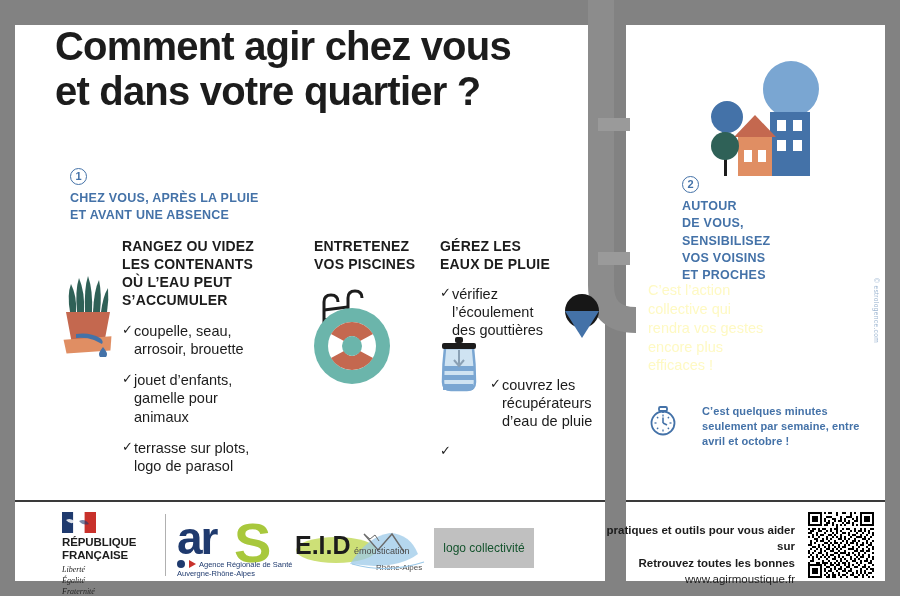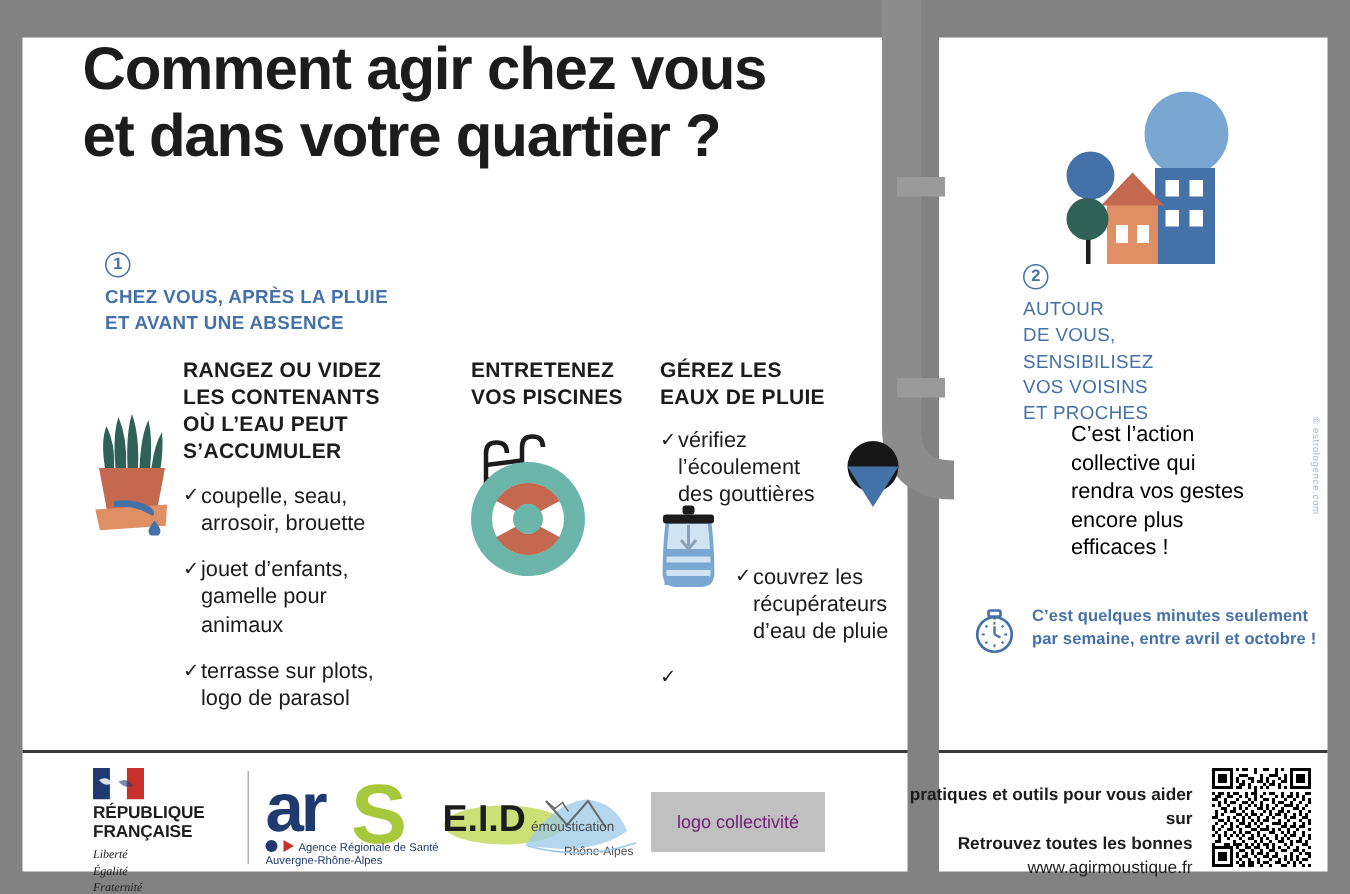--- a/index.html
+++ b/index.html
@@ -109,34 +109,34 @@
 
   
   .pipe-wrap { position: absolute; left: 560px; top: 0px; width: 130px; height: 340px; }
 
   
   .house-icon { position: absolute; left: 697px; top: 55px; width: 145px; height: 125px; }
   .step2-wrap { position: absolute; left: 682px; top: 174px; }
   .step2-title {
     margin-top: 5px;
     font-size: 12.5px;
-    font-weight: 400;
+    font-weight: 700;
     line-height: 1.38;
     letter-spacing: 0.25px;
     color: #4472a8;
     text-transform: uppercase;
   }
   .step2-body {
-    position: absolute; left: 714px; top: 281px; width: 120px;
-    font-size: 14.5px; line-height: 1.3; color: #000000;
+    position: absolute; left: 648px; top: 281px; width: 120px;
+    font-size: 14.5px; line-height: 1.3; color: #fef9c3;
   }
   .tip {
     position: absolute; left: 648px; top: 404px;
     width: 230px;
-    display: flex; gap: 10px; align-items: flex-start;
+    display: flex; gap: 24px; align-items: flex-start;
   }
   .tip-text {
     font-size: 11px; font-weight: 700; line-height: 1.38;
     color: #4472a8; letter-spacing: 0.1px;
   }
 
   
   .credit {
     position: absolute;
     left: 860px; top: 278px;
@@ -174,24 +174,24 @@
   }
   .rf-divider {
     position: absolute; left: 165px; top: 514px;
     width: 1px; height: 62px; background: #b0b0b0;
   }
   .ars-logo { position: absolute; left: 176px; top: 512px; width: 118px; height: 66px; }
   .eid-logo { position: absolute; left: 292px; top: 520px; width: 138px; height: 56px; }
 
   .collectivite {
     position: absolute; left: 434px; top: 528px;
-    width: 116px; height: 40px;
+    width: 100px; height: 40px;
     background: #c0c0c0;
     display: flex; align-items: center; justify-content: center;
-    font-size: 12px; color: #701a75;
+    font-size: 12px; color: #14532d;
   }
 
   .cta {
     position: absolute; left: 600px; top: 522px;
     width: 195px;
     text-align: right;
     font-size: 11.5px; font-weight: 700; line-height: 1.42;
     color: #1c1c1c;
   }
   .cta .url { font-weight: 400; }

